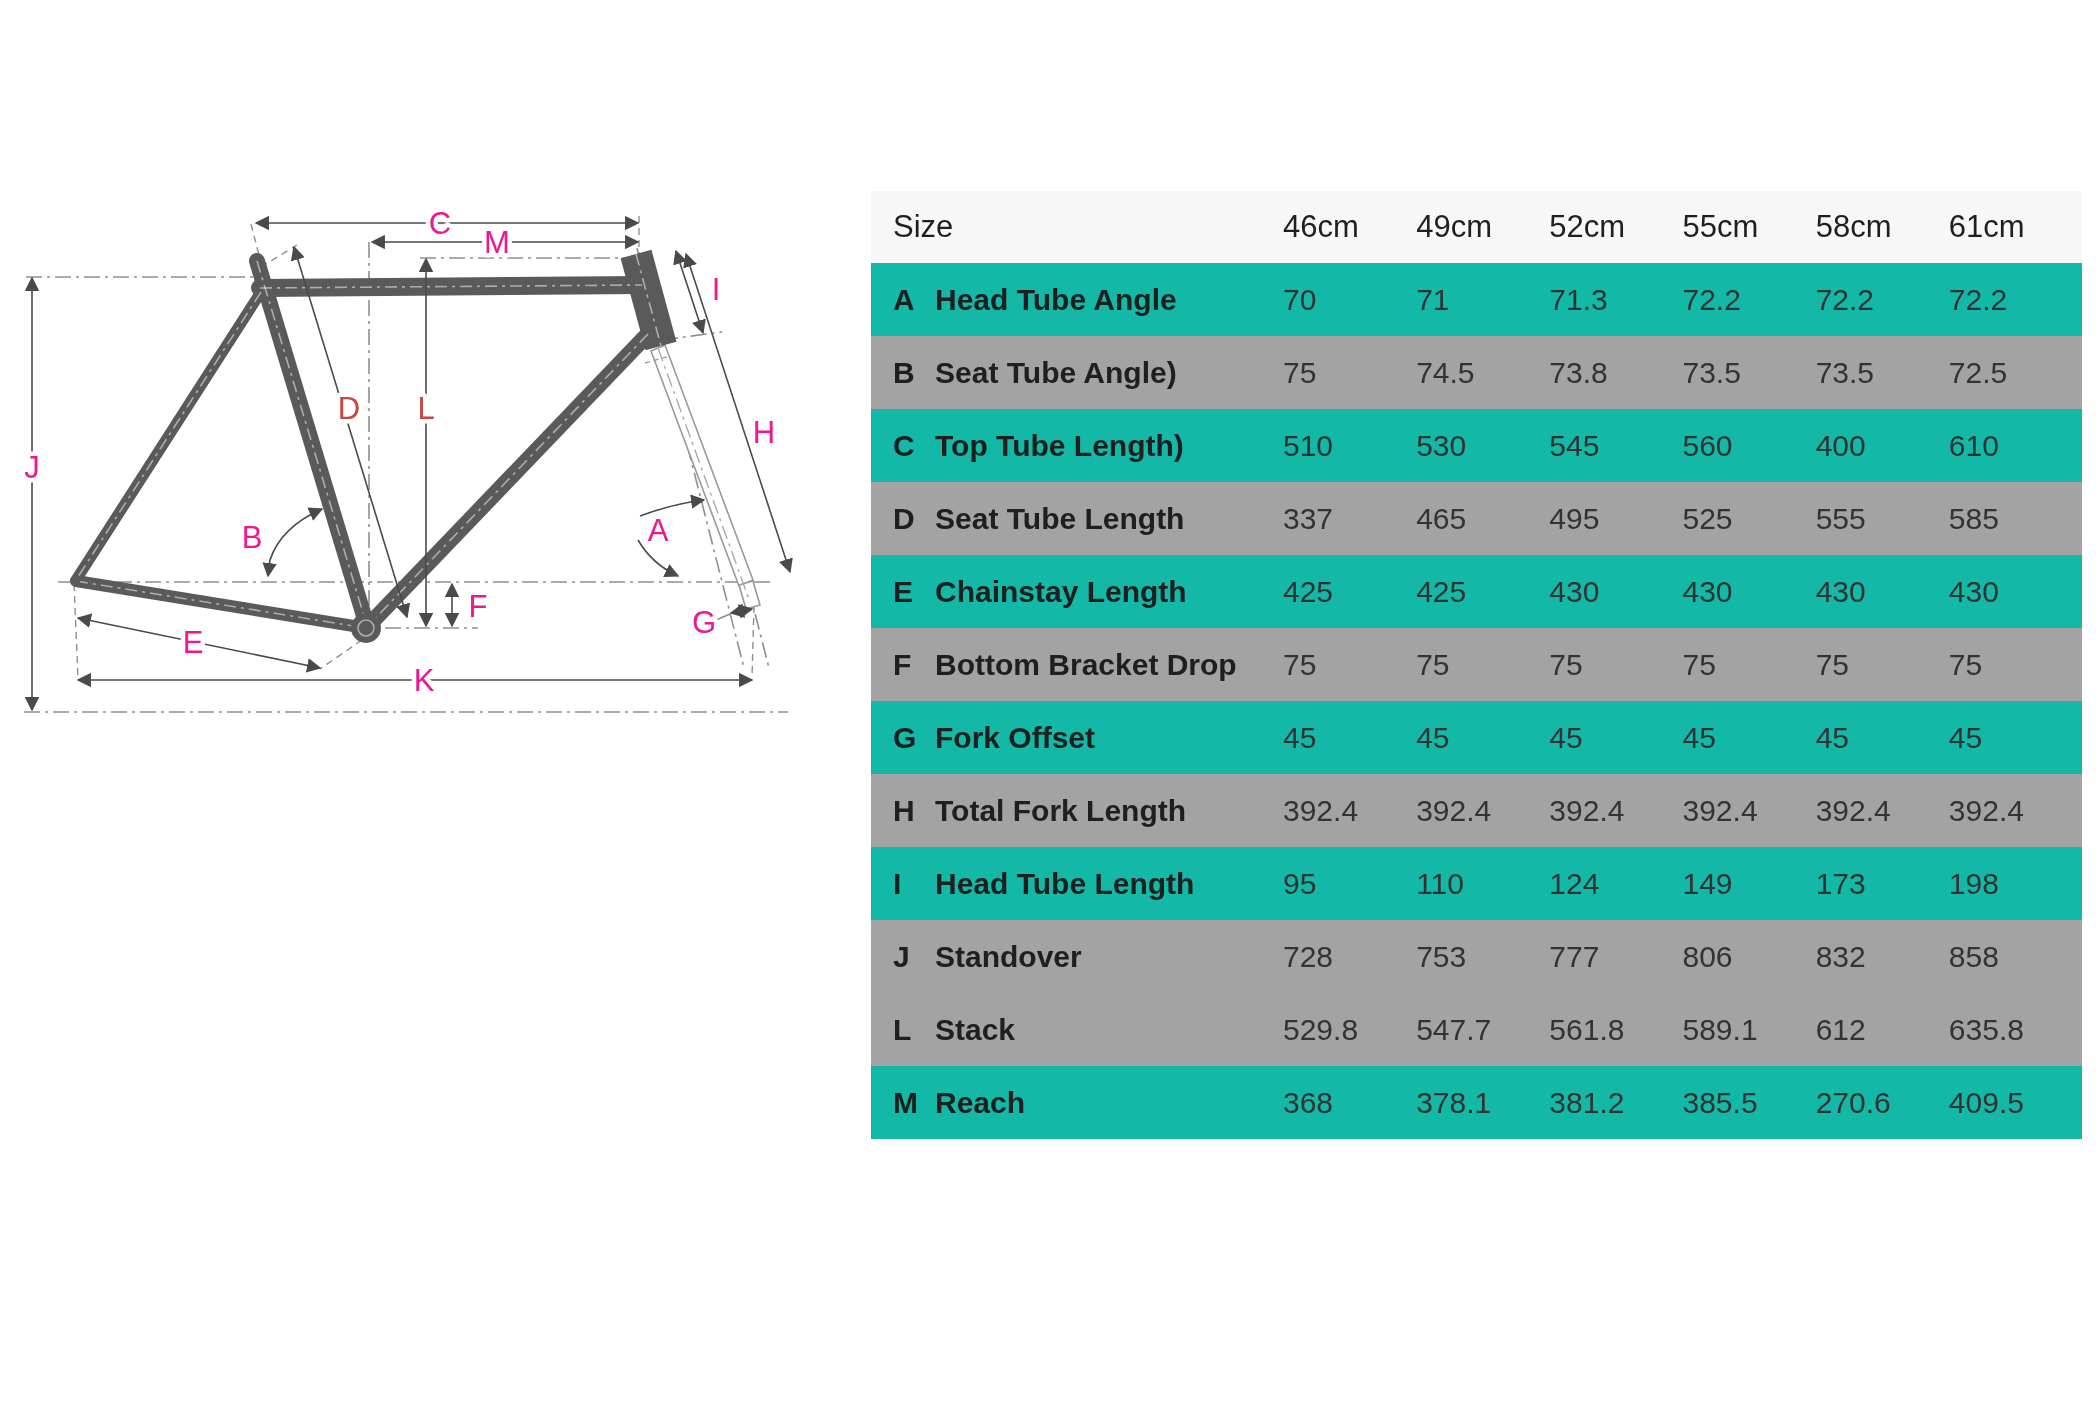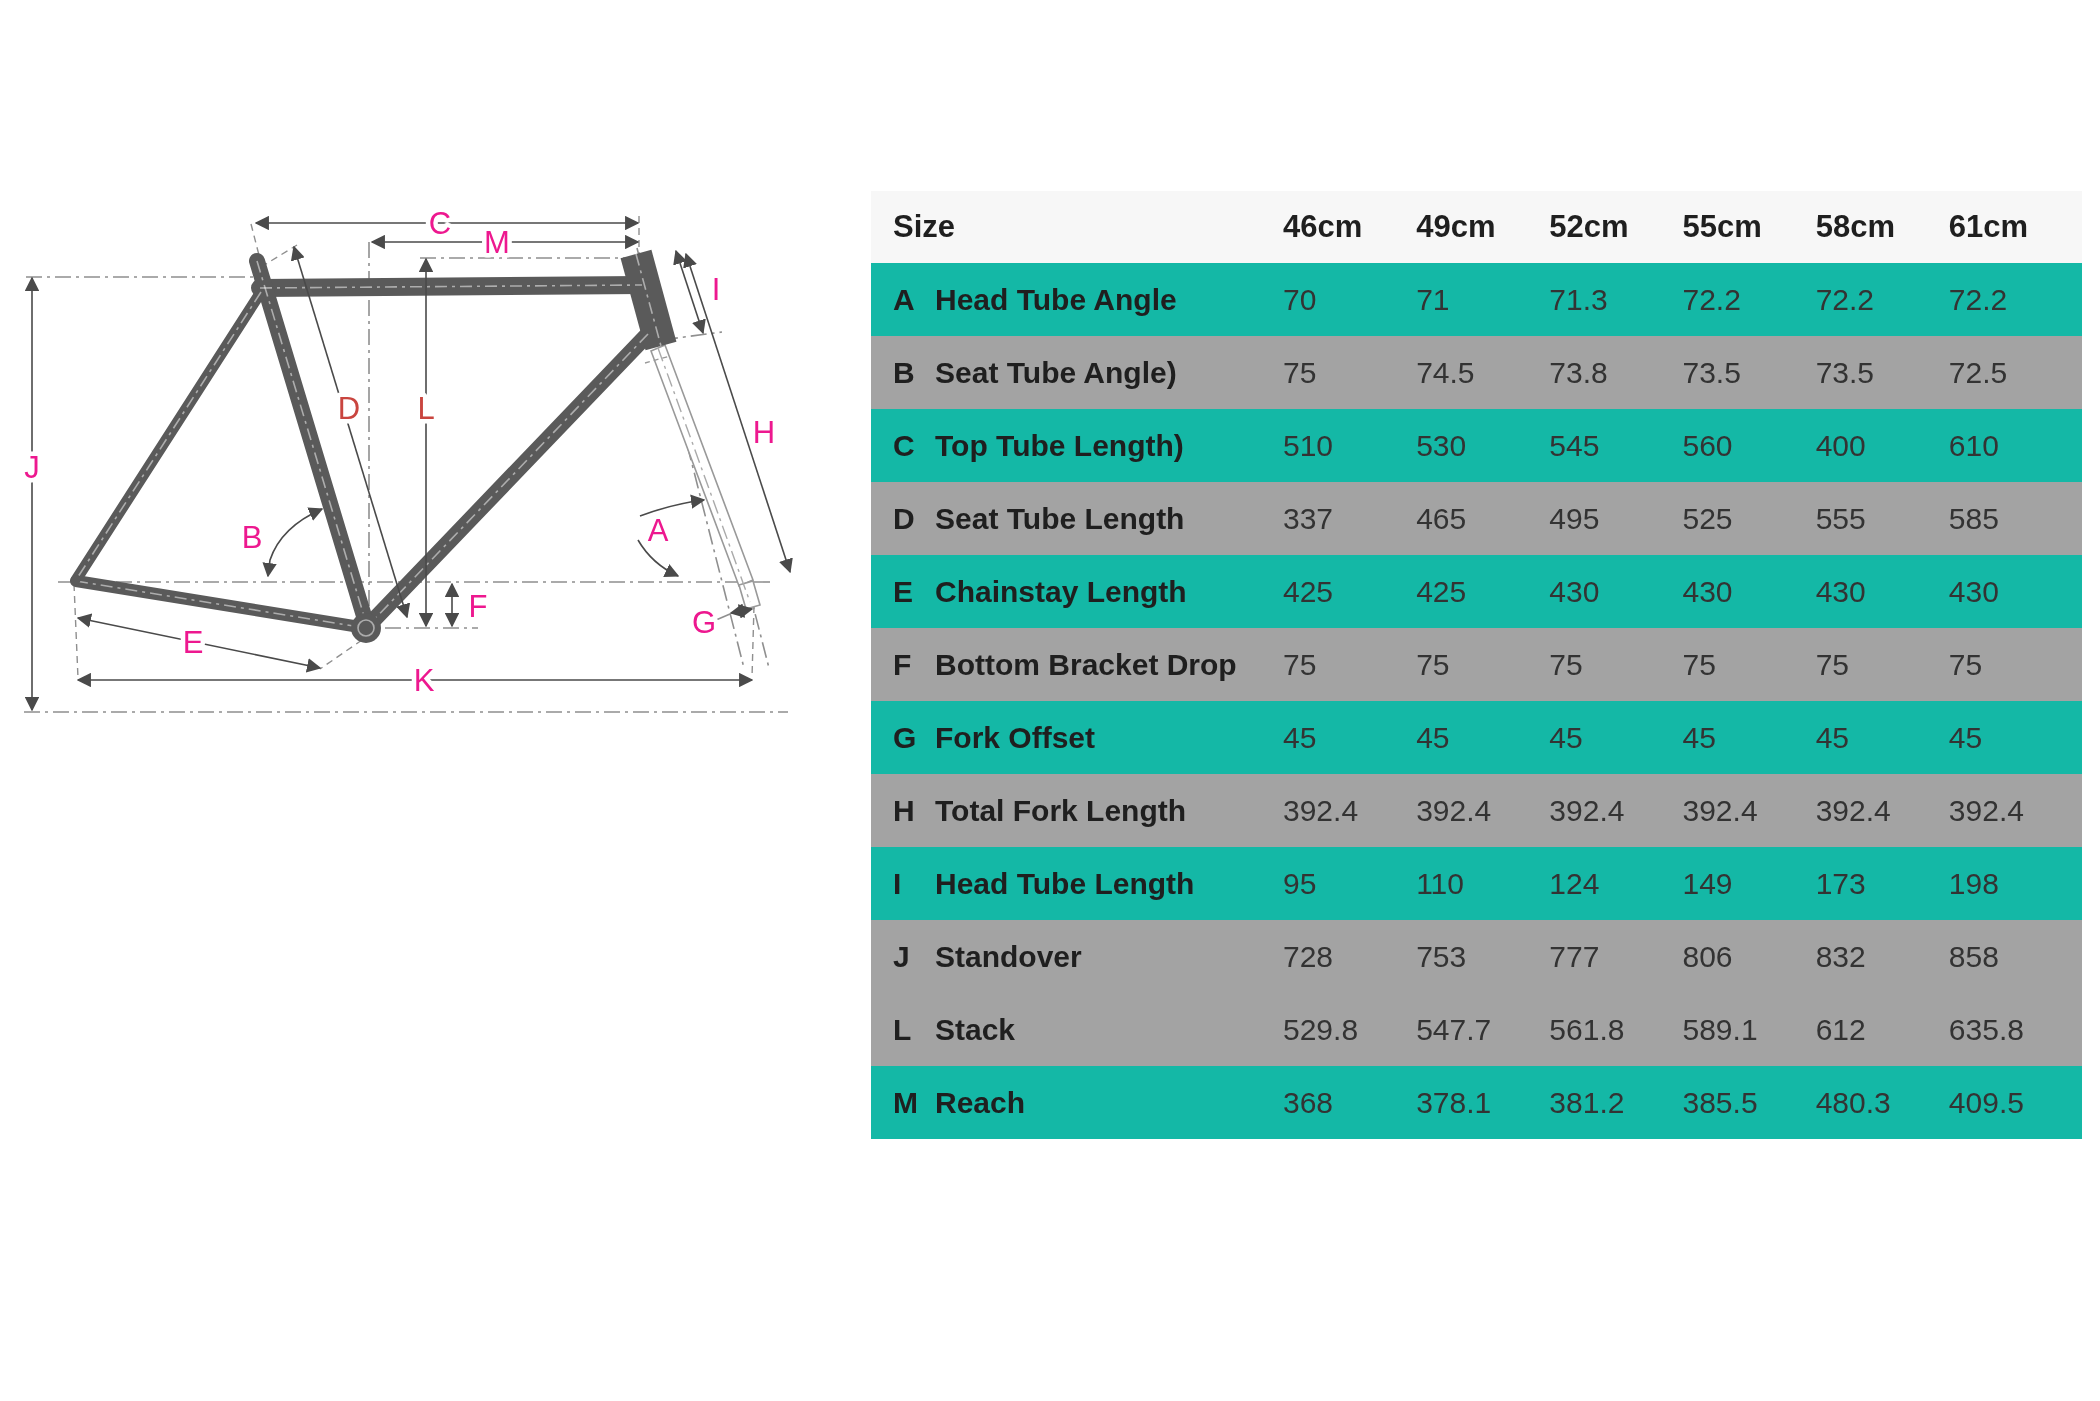--- a/index.html
+++ b/index.html
@@ -9,21 +9,21 @@
   .diagram-wrap svg{display:block;width:860px;height:680px;}
 
   .geo-table{position:absolute;left:871px;top:191px;width:1211px;}
   .trow{display:grid;grid-template-columns:412px repeat(6,1fr);align-items:center;height:73px;}
   .trow.header{height:72px;background:#f7f7f7;}
   .trow.shaded{background:#14b8a6;}
   .trow.light{background:#a3a3a3;}
   .cell{font-size:30px;color:#333;padding-right:8px;white-space:nowrap;}
   .cell.label-cell{padding-left:22px;font-weight:bold;color:#1f1f1f;}
   .cell.label-cell .letter{display:inline-block;width:42px;}
-  .cell.col-head,.cell.size-head{font-weight:bold;color:#1f1f1f;font-size:31px;}
+  .cell.col-head,.cell.size-head{font-weight:normal;color:#1f1f1f;font-size:31px;}
   .cell.size-head{padding-left:22px;}
   .dimlabel{font-size:31px;paint-order:stroke;stroke:#ffffff;stroke-width:9px;
             stroke-linejoin:round;text-anchor:middle;}
 </style>
 </head>
 <body>
 
 <div class="page">
 
   <div class="diagram-wrap">
@@ -234,19 +234,19 @@
           <div class="cell val">589.1</div>
           <div class="cell val">612</div>
           <div class="cell val">635.8</div>
         </div>
         <div class="trow shaded">
           <div class="cell label-cell"><span class="letter">M</span><span class="rname">Reach</span></div>
           <div class="cell val">368</div>
           <div class="cell val">378.1</div>
           <div class="cell val">381.2</div>
           <div class="cell val">385.5</div>
-          <div class="cell val">480.3</div>
+          <div class="cell val">270.6</div>
           <div class="cell val">409.5</div>
         </div>
       </div>
   </div>
 
 </div>
 
 </body></html>

